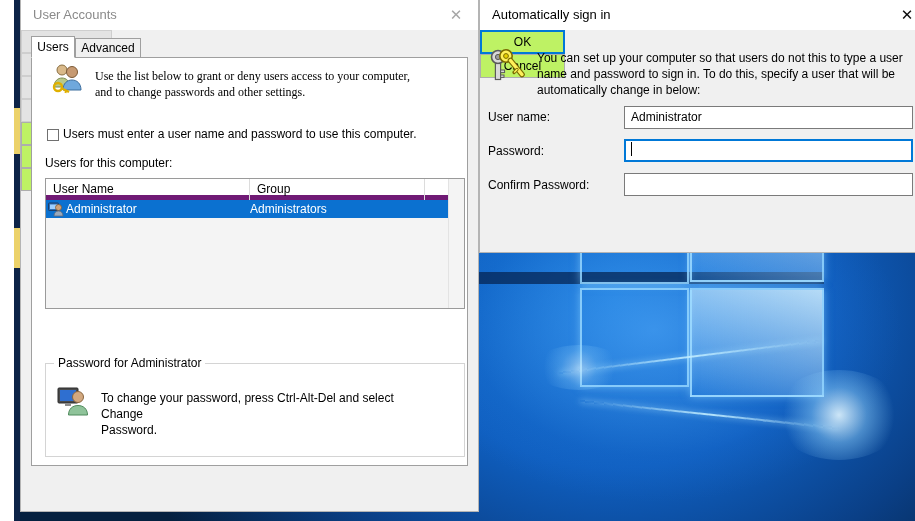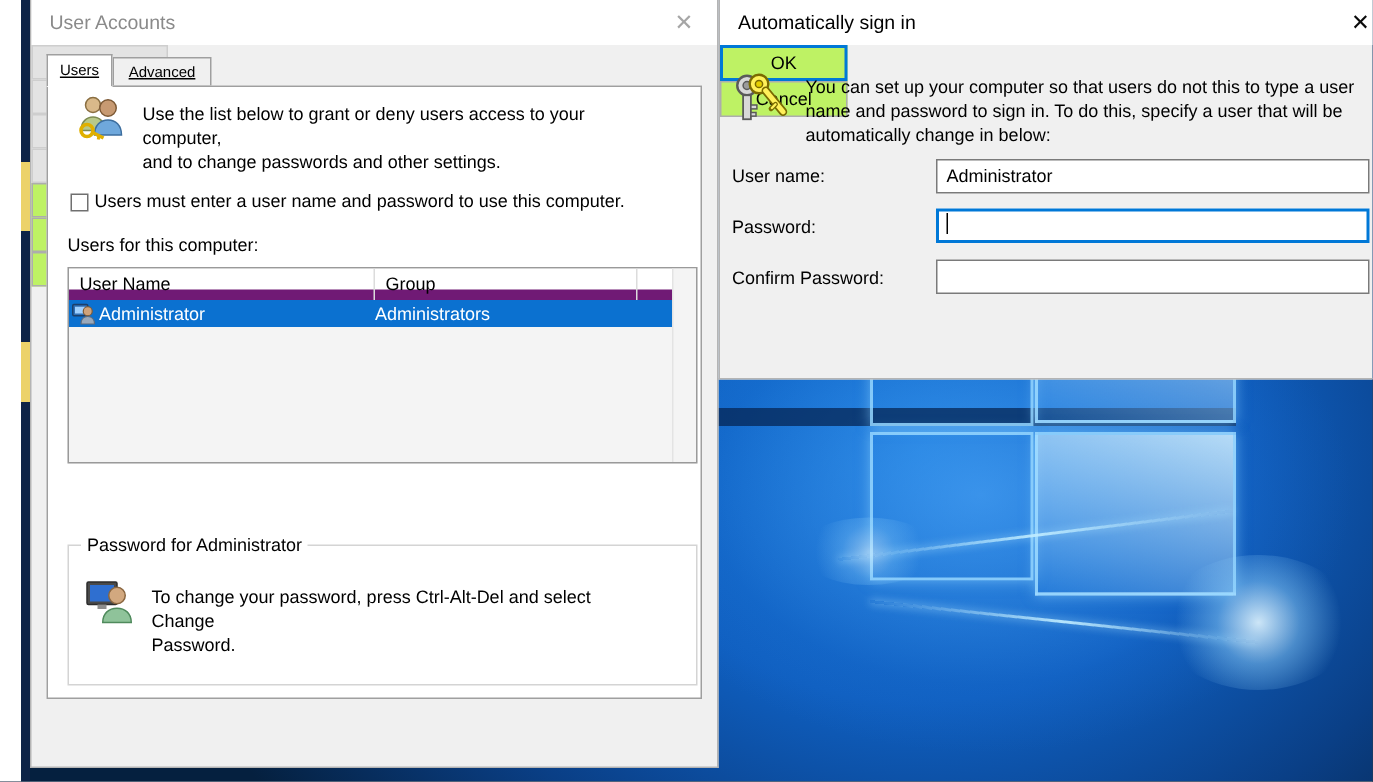--- a/index.html
+++ b/index.html
@@ -131,24 +131,23 @@
     position: absolute;
     left: 10px; top: 36px;
     height: 22px;
   }
   .tab {
     position: absolute;
     top: 0;
     height: 22px;
     box-sizing: border-box;
     display: flex; align-items: center; justify-content: center;
-    font-size: 10px;
+    font-size: 12px;
     border: 1px solid #9f9f9f;
     cursor: default;
-    text-decoration: underline;
   }
   .tab.selected {
     background: #ffffff;
     border-bottom-color: #ffffff;
     z-index: 3;
   }
   .tab.unselected {
     background: #f0f0f0;
     top: 2px;
     height: 20px;
@@ -193,21 +192,21 @@
     border: 1px solid #9a9a9a;
     background: #f4f4f4;
     box-sizing: border-box;
     overflow: hidden;
   }
   #lv-header {
     position: absolute;
     left: 0; top: 0;
     width: 100%; height: 21px;
     background: #ffffff;
-    border-bottom: 7px solid #701a75;
+    border-bottom: 5px solid #701a75;
     box-sizing: border-box;
   }
   .lv-col {
     position: absolute;
     top: 0; height: 21px;
     line-height: 21px;
     font-size: 12px;
     padding-left: 7px;
     box-sizing: border-box;
     border-right: 1px solid #dcdcdc;
@@ -344,21 +343,21 @@
       <path d="M3 25c0-6 4-9 8-9s8 3 8 9z" fill="#b8c98a" stroke="#7d8b52" stroke-width="1"></path>
 
       <circle cx="21" cy="10" r="5.5" fill="#c79a72" stroke="#7d5a36" stroke-width="1"></circle>
       <path d="M12 28c0-6.5 4-10 9-10s9 3.5 9 10z" fill="#6fa8dc" stroke="#3d6e9e" stroke-width="1"></path>
 
       <circle cx="7" cy="25" r="4" fill="none" stroke="#e0b000" stroke-width="2.4"></circle>
       <path d="M10 26 L18 30" stroke="#e0b000" stroke-width="2.4" fill="none"></path>
       <path d="M15 28 L14.5 31" stroke="#e0b000" stroke-width="2" fill="none"></path>
     </svg>
 
-    <div class="body-text" style="left:74px; top:68px; width:350px;">
+    <div class="body-text" style="left:74px; top:68px; width:350px;font-family:Liberation Serif, serif;">
       <div>Use the list below to grant or deny users access to your computer,</div>
       <div>and to change passwords and other settings.</div>
     </div>
 
     <div class="checkbox" style="left:26px; top:129px;"></div>
     <div class="body-text" style="left:42px; top:126px;">Users must enter a user name and password to use this computer.</div>
 
     <div class="body-text" style="left:24px; top:155px;">Users for this computer:</div>
 
     <div id="listview">

